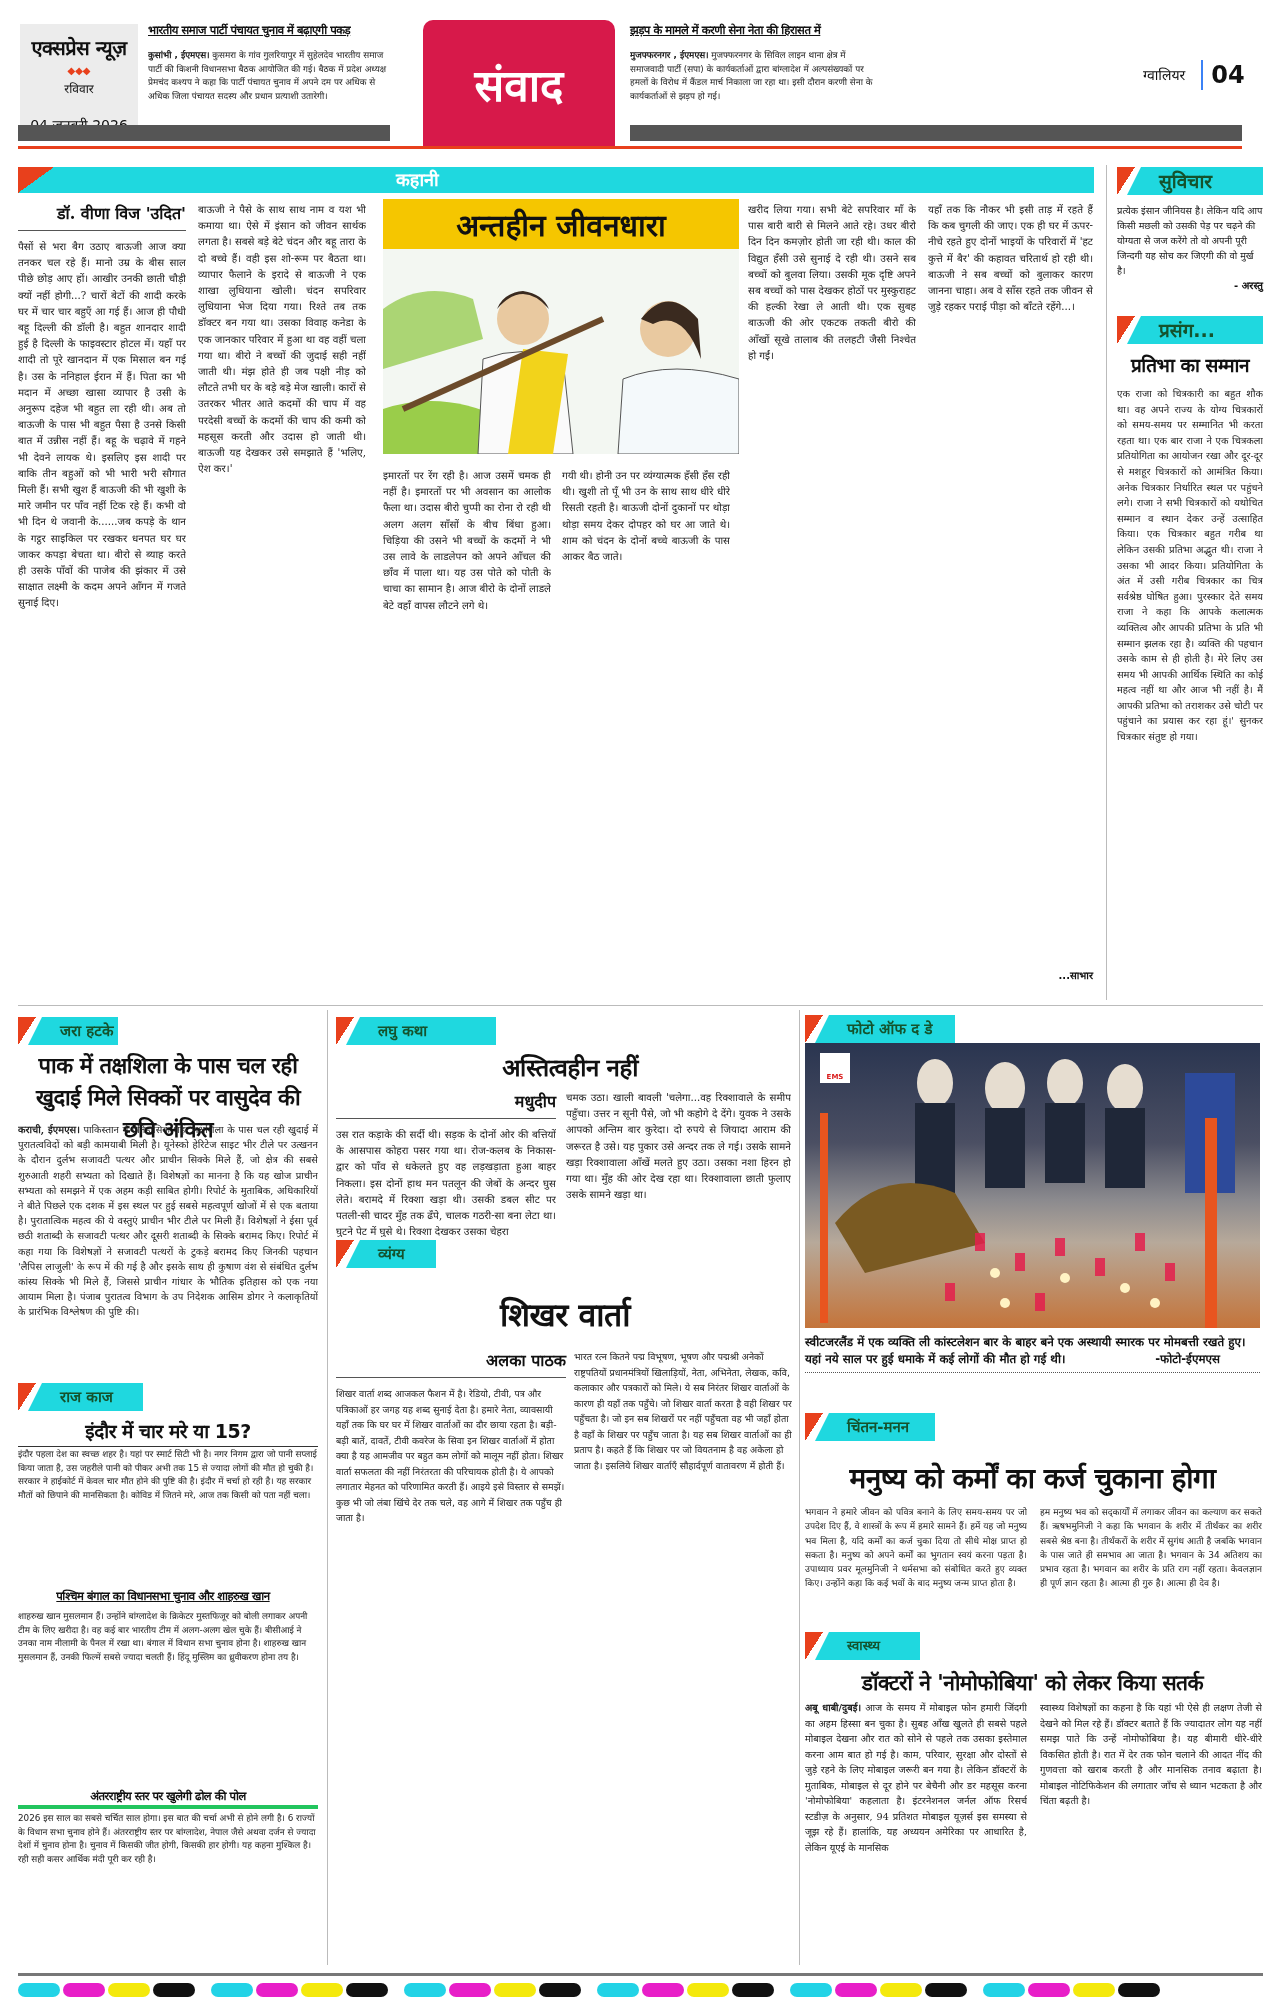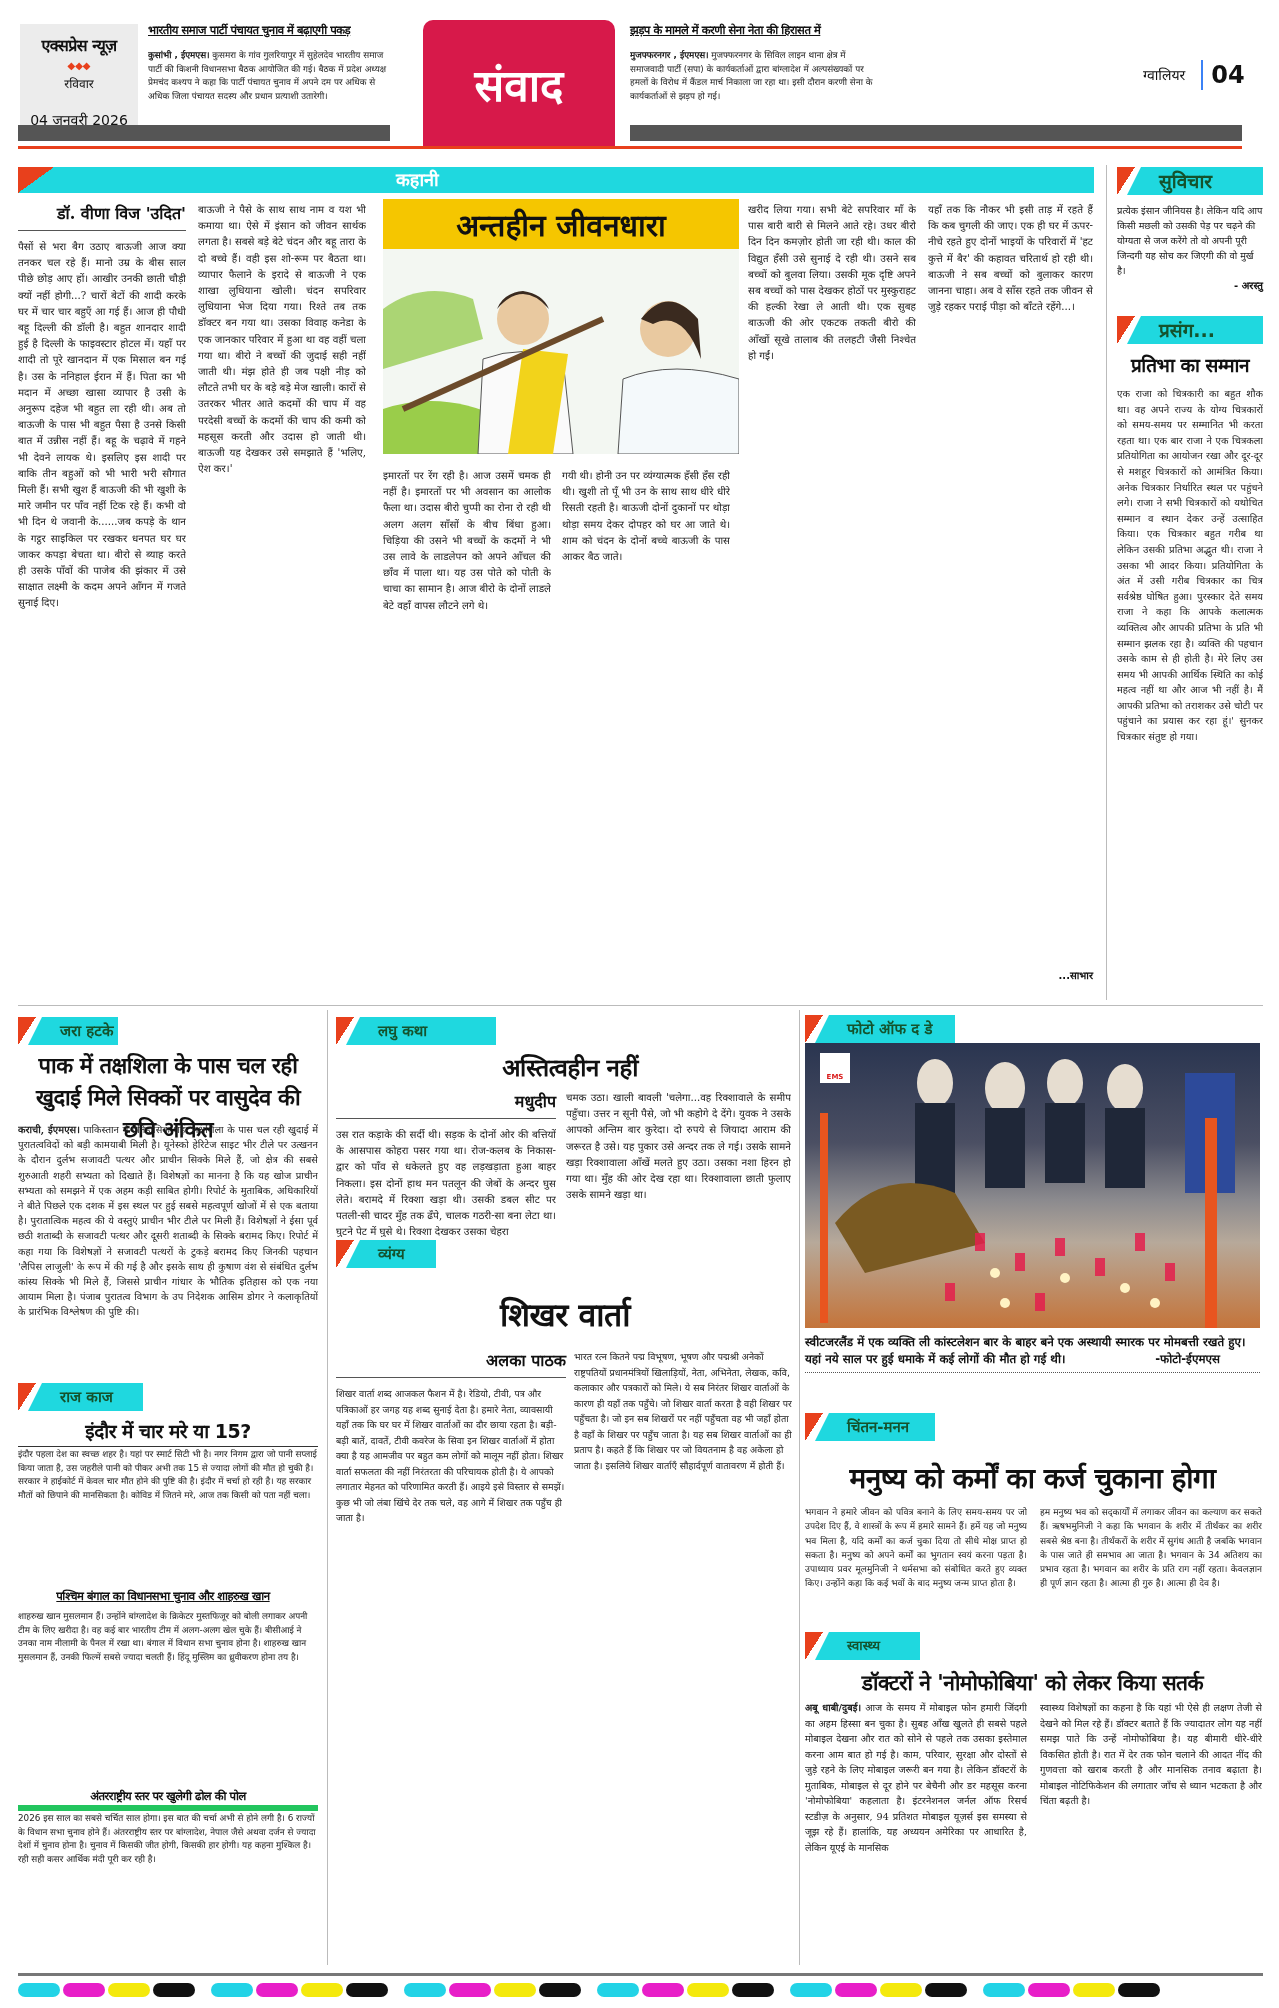--- a/index.html
+++ b/index.html
@@ -13,21 +13,21 @@
 .hl{font-weight:bold;color:#111;letter-spacing:-0.5px}
 .byline{font-family:"DejaVu Serif",serif;font-size:16px;font-weight:bold;text-align:right;border-bottom:1px solid #555;padding-bottom:6px}
 .cmyk{position:absolute;top:1983px;height:14px;display:flex}
 .cmyk span{display:inline-block;height:14px;border-radius:7px;margin-right:3px}
 </style>
 </head>
 <body>
 
 <div class="abs" style="left:18px;top:20px;width:1245px;height:135px;">
   <div class="abs" style="left:2px;top:4px;width:118px;height:105px;background:#ececec;text-align:center;">
-    <div style="font-weight:bold;font-size:16px;margin-top:10px;letter-spacing:-0.5px">एक्सप्रेस न्यूज़</div>
+    <div style="font-weight:bold;font-size:20px;margin-top:10px;letter-spacing:-0.5px">एक्सप्रेस न्यूज़</div>
     <div style="color:#e8401c;font-size:10px;margin-top:4px">◆◆◆</div>
     <div style="font-size:12px;margin-top:4px">रविवार</div>
     <div style="font-size:14px;margin-top:18px">04 जनवरी 2026</div>
   </div>
   <div class="abs" style="left:130px;top:2px;width:250px;">
     <div class="hl" style="font-size:11.5px;text-decoration:underline;white-space:nowrap">भारतीय समाज पार्टी पंचायत चुनाव में बढ़ाएगी पकड़</div>
     <div class="cond" style="font-size:8.8px;line-height:13.5px;margin-top:12px;height:62px">
       <b>कुसांभी , ईएमएस।</b>
       <span>कुसमरा के गांव गुलरियापुर में सुहेलदेव भारतीय समाज पार्टी की किशनी विधानसभा बैठक आयोजित की गई। बैठक में प्रदेश अध्यक्ष प्रेमचंद कश्यप ने कहा कि पार्टी पंचायत चुनाव में अपने दम पर अधिक से अधिक जिला पंचायत सदस्य और प्रधान प्रत्याशी उतारेगी।</span>
     </div>
@@ -114,21 +114,21 @@
 </div>
 
 <div class="tag" style="left:18px;top:1383px;width:125px;">
   <div class="tri2"></div>
   <div class="lbl" style="font-size:15px">राज काज</div>
 </div>
 <div class="abs hl" style="left:18px;top:1418px;width:300px;font-size:19px;text-align:center;border-bottom:1px solid #333;padding-bottom:2px">इंदौर में चार मरे या 15?</div>
 <div class="abs cond" style="left:18px;top:1448px;width:300px;height:134px;font-size:8.8px;line-height:13.6px">इंदौर पहला देश का स्वच्छ शहर है। यहां पर स्मार्ट सिटी भी है। नगर निगम द्वारा जो पानी सप्लाई किया जाता है, उस जहरीले पानी को पीकर अभी तक 15 से ज्यादा लोगों की मौत हो चुकी है। सरकार ने हाईकोर्ट में केवल चार मौत होने की पुष्टि की है। इंदौर में चर्चा हो रही है। यह सरकार मौतों को छिपाने की मानसिकता है। कोविड में जितने मरे, आज तक किसी को पता नहीं चला।</div>
 <div class="abs hl" style="left:13px;top:1588px;width:300px;font-size:11.5px;text-align:center;text-decoration:underline">पश्चिम बंगाल का विधानसभा चुनाव और शाहरुख खान</div>
 <div class="abs cond" style="left:18px;top:1610px;width:300px;height:172px;font-size:8.8px;line-height:13.6px">शाहरुख खान मुसलमान हैं। उन्होंने बांग्लादेश के क्रिकेटर मुस्तफिजूर को बोली लगाकर अपनी टीम के लिए खरीदा है। वह कई बार भारतीय टीम में अलग-अलग खेल चुके हैं। बीसीआई ने उनका नाम नीलामी के पैनल में रखा था। बंगाल में विधान सभा चुनाव होना है। शाहरुख खान मुसलमान हैं, उनकी फिल्में सबसे ज्यादा चलती हैं। हिंदू मुस्लिम का ध्रुवीकरण होना तय है।</div>
-<div class="abs hl" style="left:18px;top:1788px;width:300px;font-size:11.5px;text-align:center;border-bottom:6px solid #22c55e;padding-bottom:2px">अंतरराष्ट्रीय स्तर पर खुलेगी ढोल की पोल</div>
+<div class="abs hl" style="left:18px;top:1788px;width:300px;font-size:11.5px;text-align:center;border-bottom:4px solid #22c55e;padding-bottom:2px">अंतरराष्ट्रीय स्तर पर खुलेगी ढोल की पोल</div>
 <div class="abs cond" style="left:18px;top:1812px;width:300px;height:150px;font-size:8.8px;line-height:13.6px">2026 इस साल का सबसे चर्चित साल होगा। इस बात की चर्चा अभी से होने लगी है। 6 राज्यों के विधान सभा चुनाव होने हैं। अंतरराष्ट्रीय स्तर पर बांग्लादेश, नेपाल जैसे अथवा दर्जन से ज्यादा देशों में चुनाव होना है। चुनाव में किसकी जीत होगी, किसकी हार होगी। यह कहना मुश्किल है। रही सही कसर आर्थिक मंदी पूरी कर रही है।</div>
 
 <div class="tag" style="left:336px;top:1017px;width:160px;">
   <div class="tri2"></div>
   <div class="lbl" style="font-size:15px">लघु कथा</div>
 </div>
 <div class="abs hl" style="left:420px;top:1050px;width:300px;font-size:24px;text-align:center">अस्तित्वहीन नहीं</div>
 <div class="abs" style="left:336px;top:1090px;width:220px;">
   <div class="byline">मधुदीप</div>
   <div class="txt" style="margin-top:8px;height:110px">उस रात कड़ाके की सर्दी थी। सड़क के दोनों ओर की बत्तियों के आसपास कोहरा पसर गया था। रोज-कलब के निकास-द्वार को पाँव से धकेलते हुए वह लड़खड़ाता हुआ बाहर निकला। इस दोनों हाथ मन पतलून की जेबों के अन्दर घुस लेते। बरामदे में रिक्शा खड़ा थी। उसकी डबल सीट पर पतली-सी चादर मुँह तक ढँपे, चालक गठरी-सा बना लेटा था। घुटने पेट में घुसे थे। रिक्शा देखकर उसका चेहरा</div>

